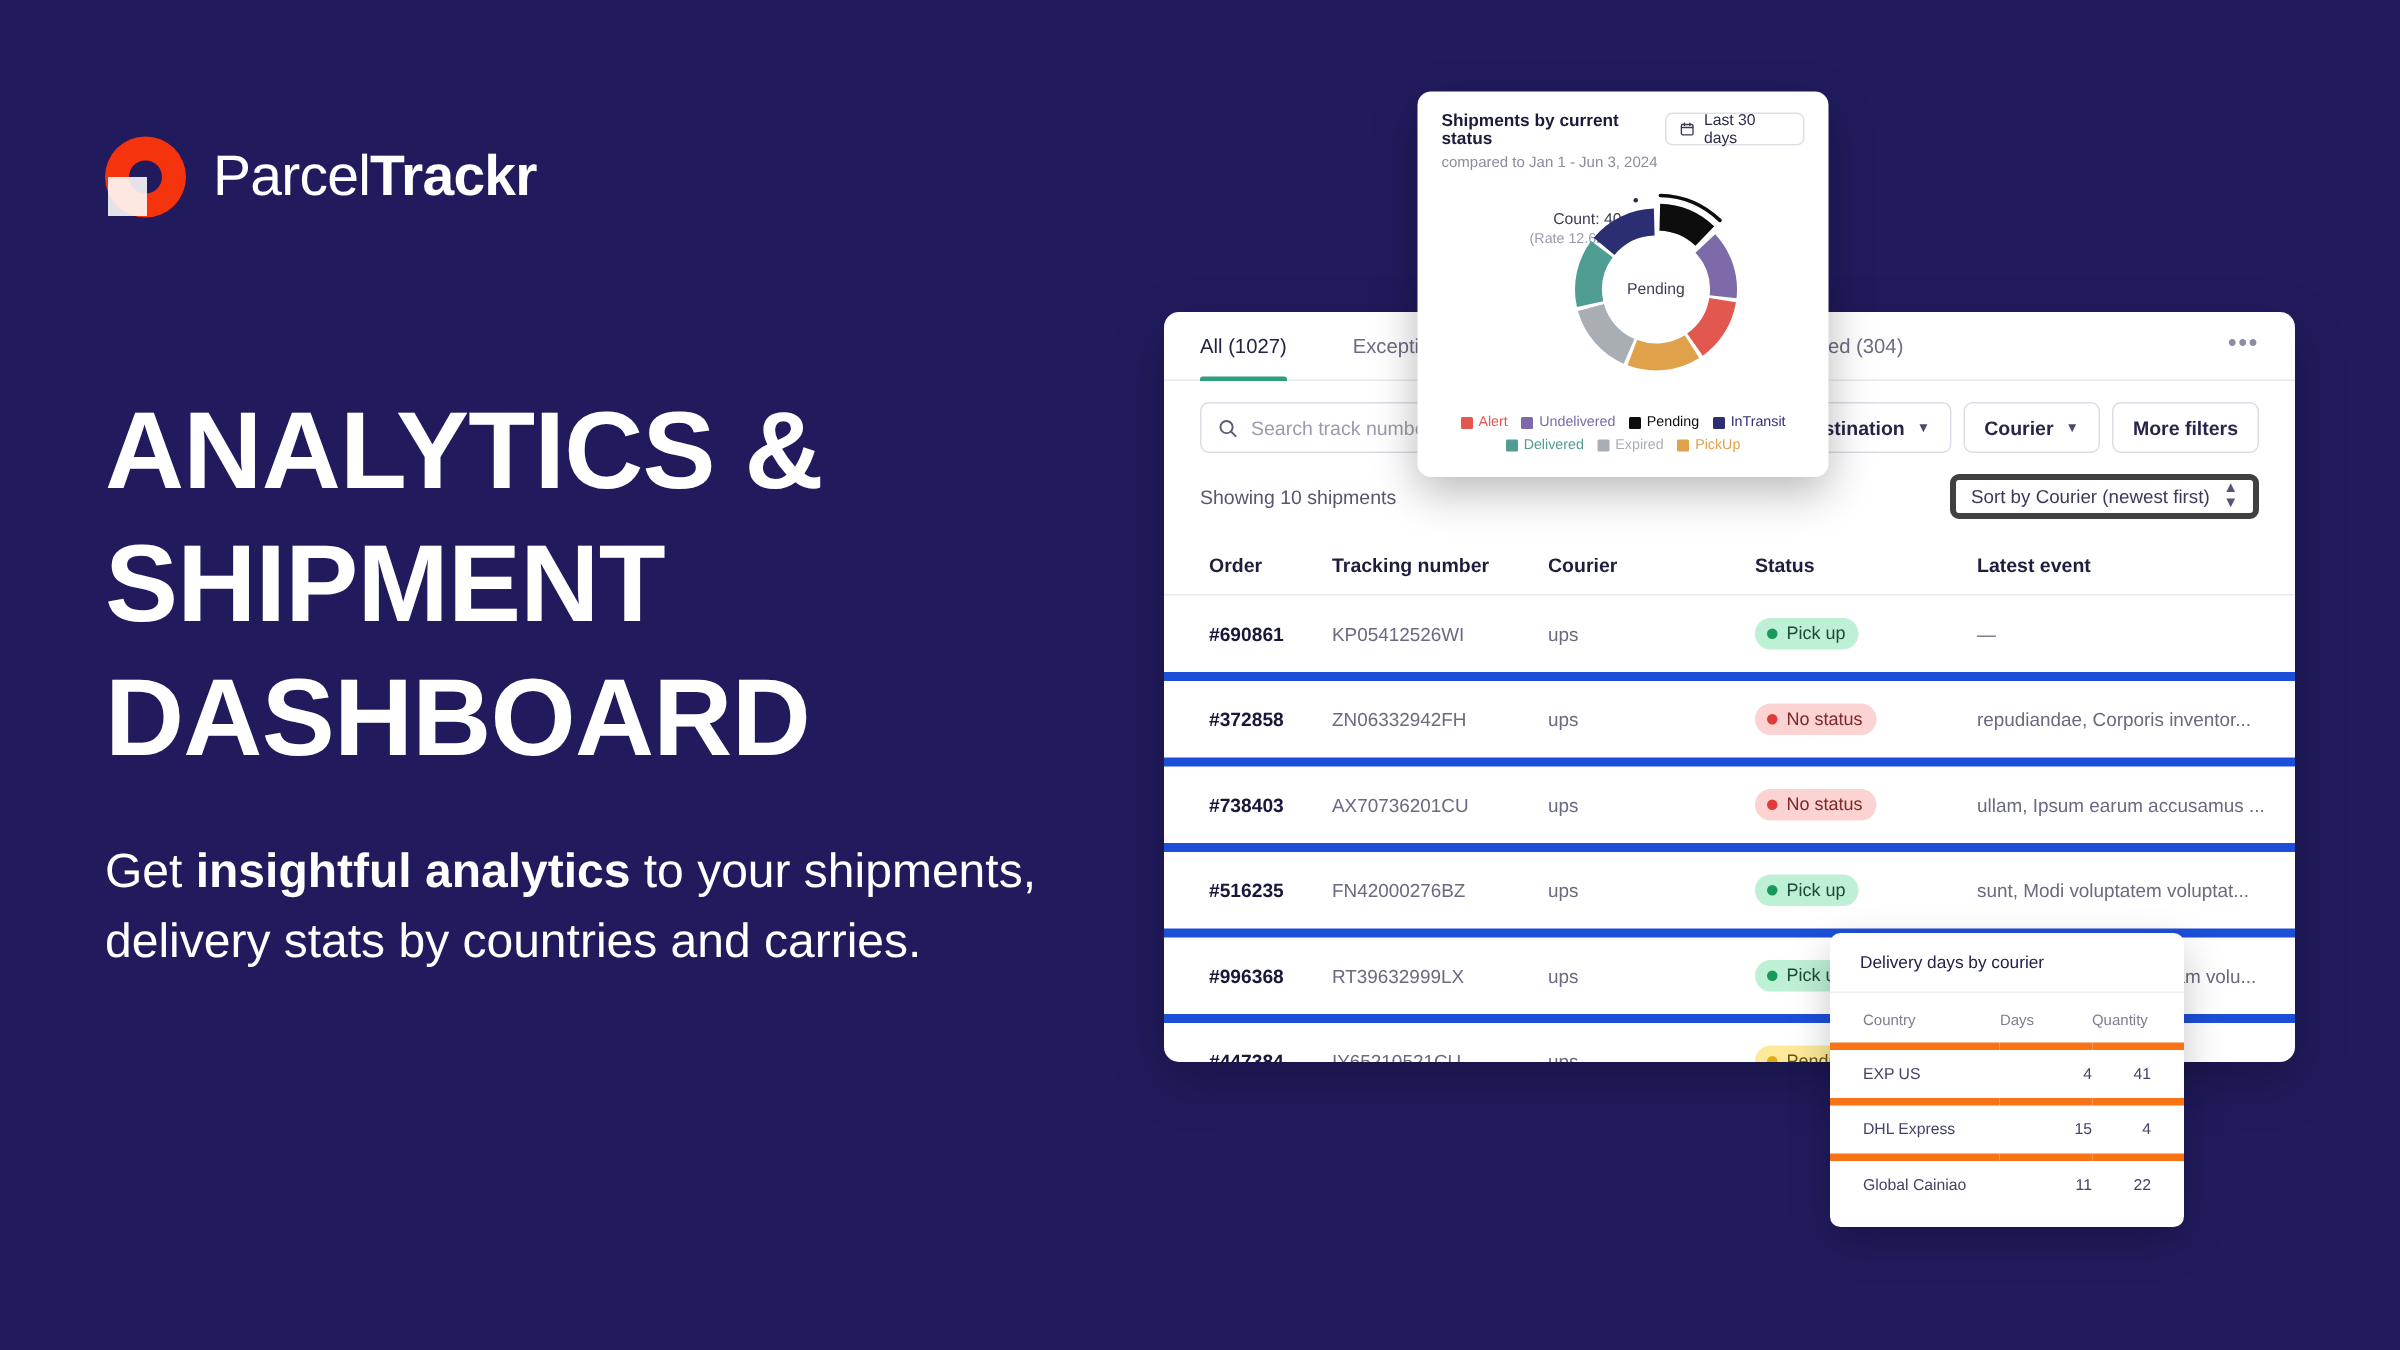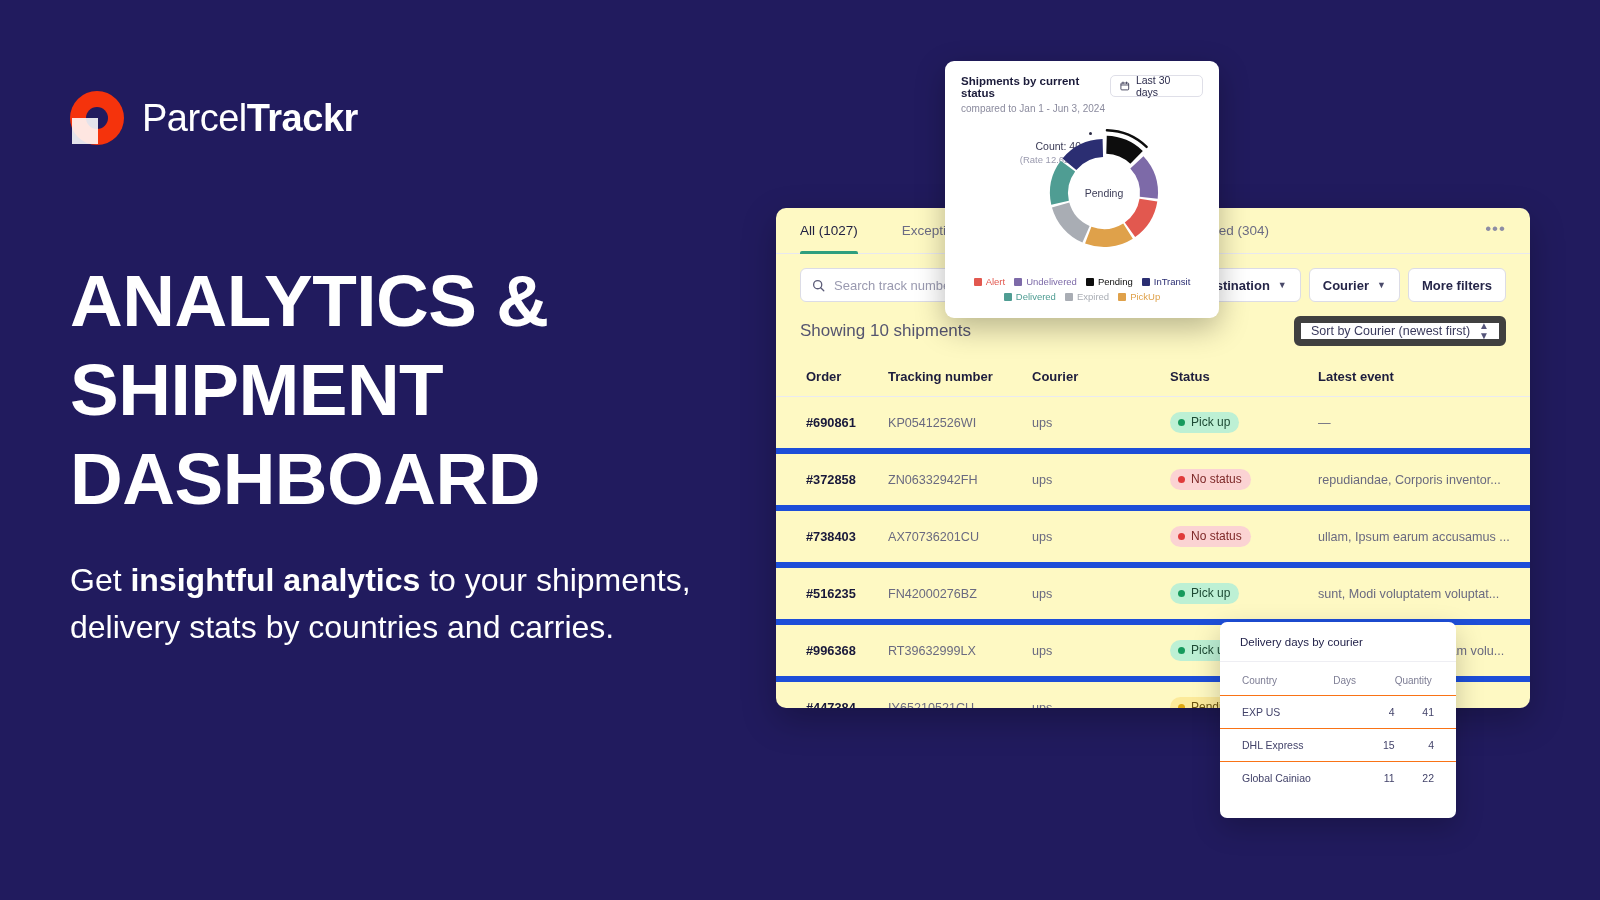--- a/index.html
+++ b/index.html
@@ -63,21 +63,21 @@
     font-weight: 300;
     max-width: 690px;
   }
   .subhead b { font-weight: 700; }
 
   
   .app-card {
     position: absolute;
     left: 776px; top: 208px;
     width: 754px; height: 500px;
-    background: #fef9c3;
+    background: #ffffff;
     border-radius: 10px;
     box-shadow: 0 12px 34px rgba(0,0,0,.26);
     overflow: hidden;
   }
 
   .tabs {
     display: flex;
     align-items: center;
     height: 46px;
     padding: 0 24px;
@@ -144,25 +144,25 @@
     font-weight: 600;
     background: #fff;
     white-space: nowrap;
   }
   .caret { font-size: 9px; color: #4a4a6a; }
 
   .meta-row {
     display: flex; align-items: center;
     padding: 14px 24px 0 24px;
   }
-  .showing { font-size: 17px; color: #55556f; }
+  .showing { font-size: 13px; color: #55556f; }
   .sort-select {
     margin-left: auto;
     height: 30px;
-    border: 7px solid #404040;
+    border: 4px solid #404040;
     border-radius: 6px;
     padding: 0 10px;
     display: flex; align-items: center; gap: 9px;
     font-size: 12.5px; color: #3a3a5c;
     background: #fff;
   }
   .sort-select .updown { font-size: 10px; color: #55557a; line-height: 1; }
 
   table.shipments {
     width: 100%;
@@ -282,21 +282,21 @@
   table.days th {
     font-size: 10px; font-weight: 400; color: #7d7d94;
     text-align: left; padding: 13px 0 9px 0;
   }
   table.days th:first-child, table.days td:first-child { text-align: left; padding-left: 22px; }
   table.days th:last-child, table.days td:last-child { padding-right: 22px; }
   table.days td {
     font-size: 10.5px; color: #43436a;
     text-align: right;
     padding: 10px 0;
-    border-top: 1px solid #f97316;
+    border-top: 5px solid #f97316;
   }
   .dc-country { width: 48%; }
   .dc-days { width: 26%; }
   .dc-qty { width: 26%; }
 </style>
 </head>
 <body>
 
 <div class="left-col">
 

